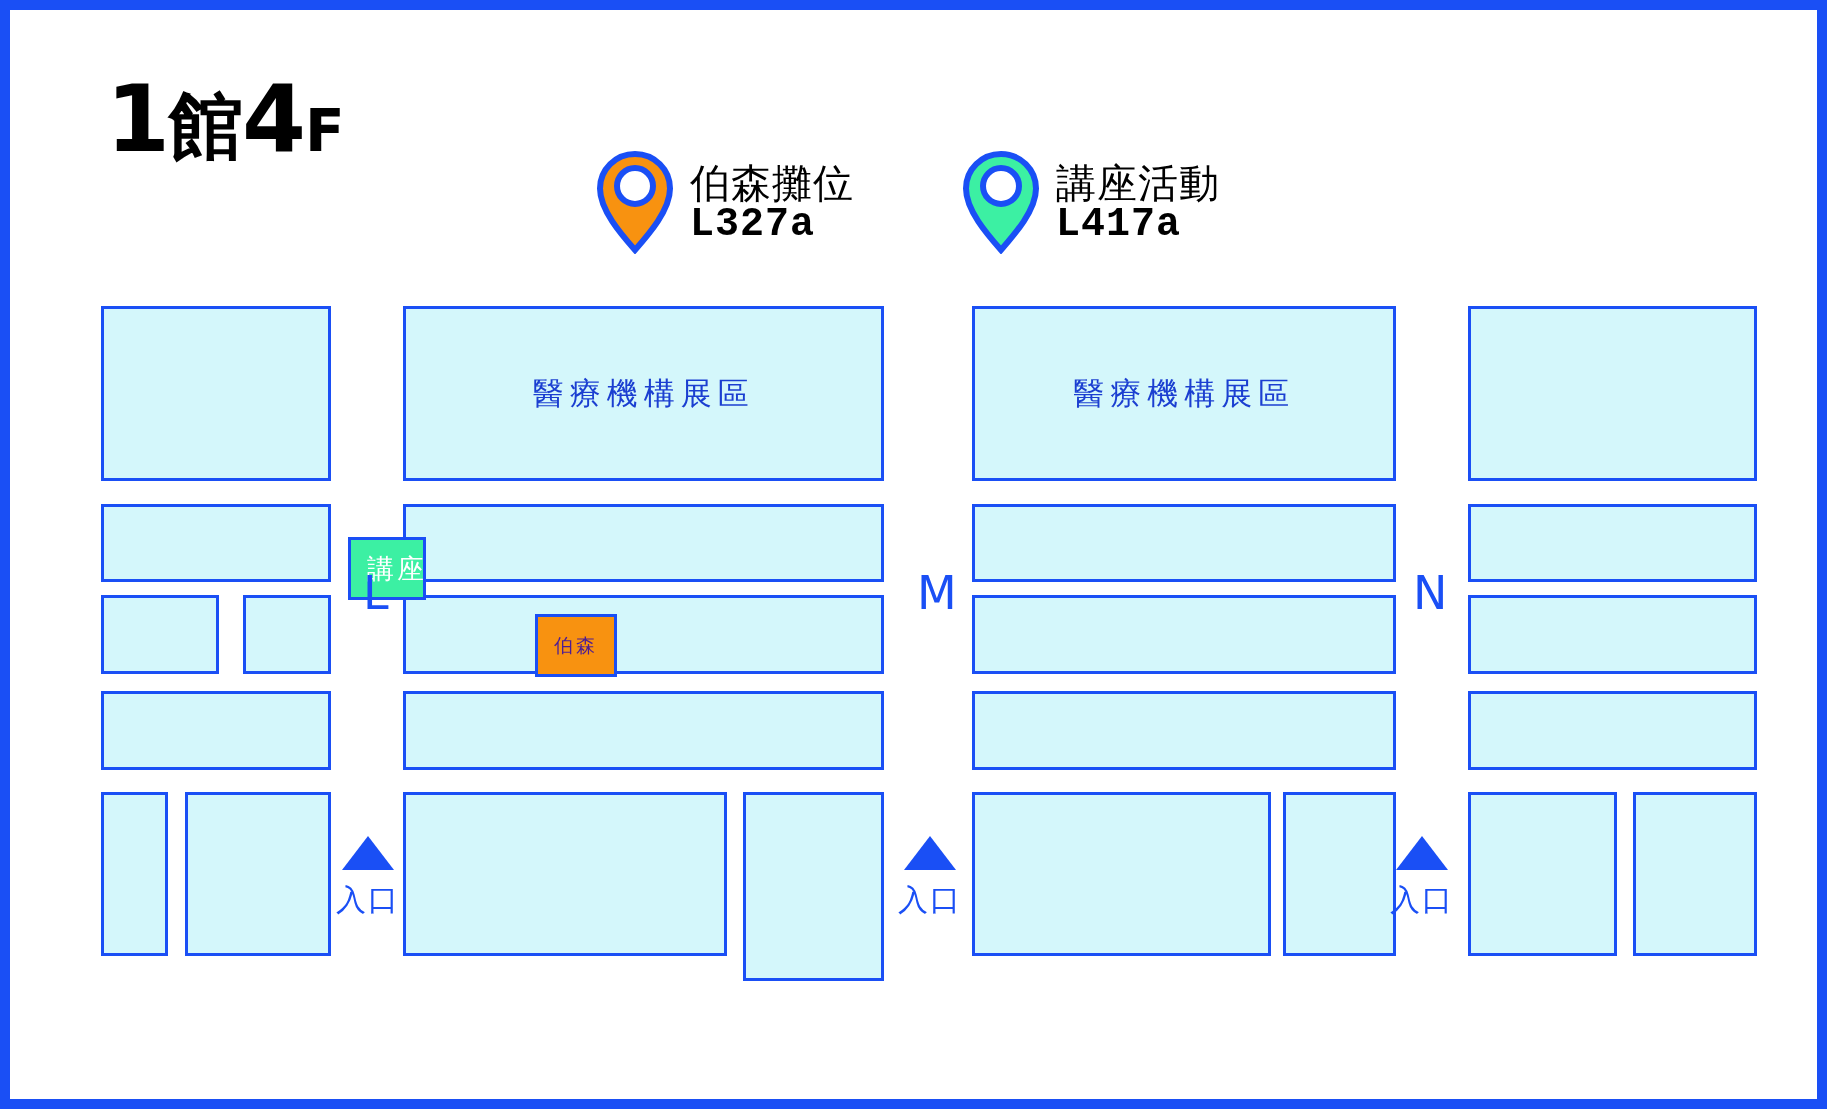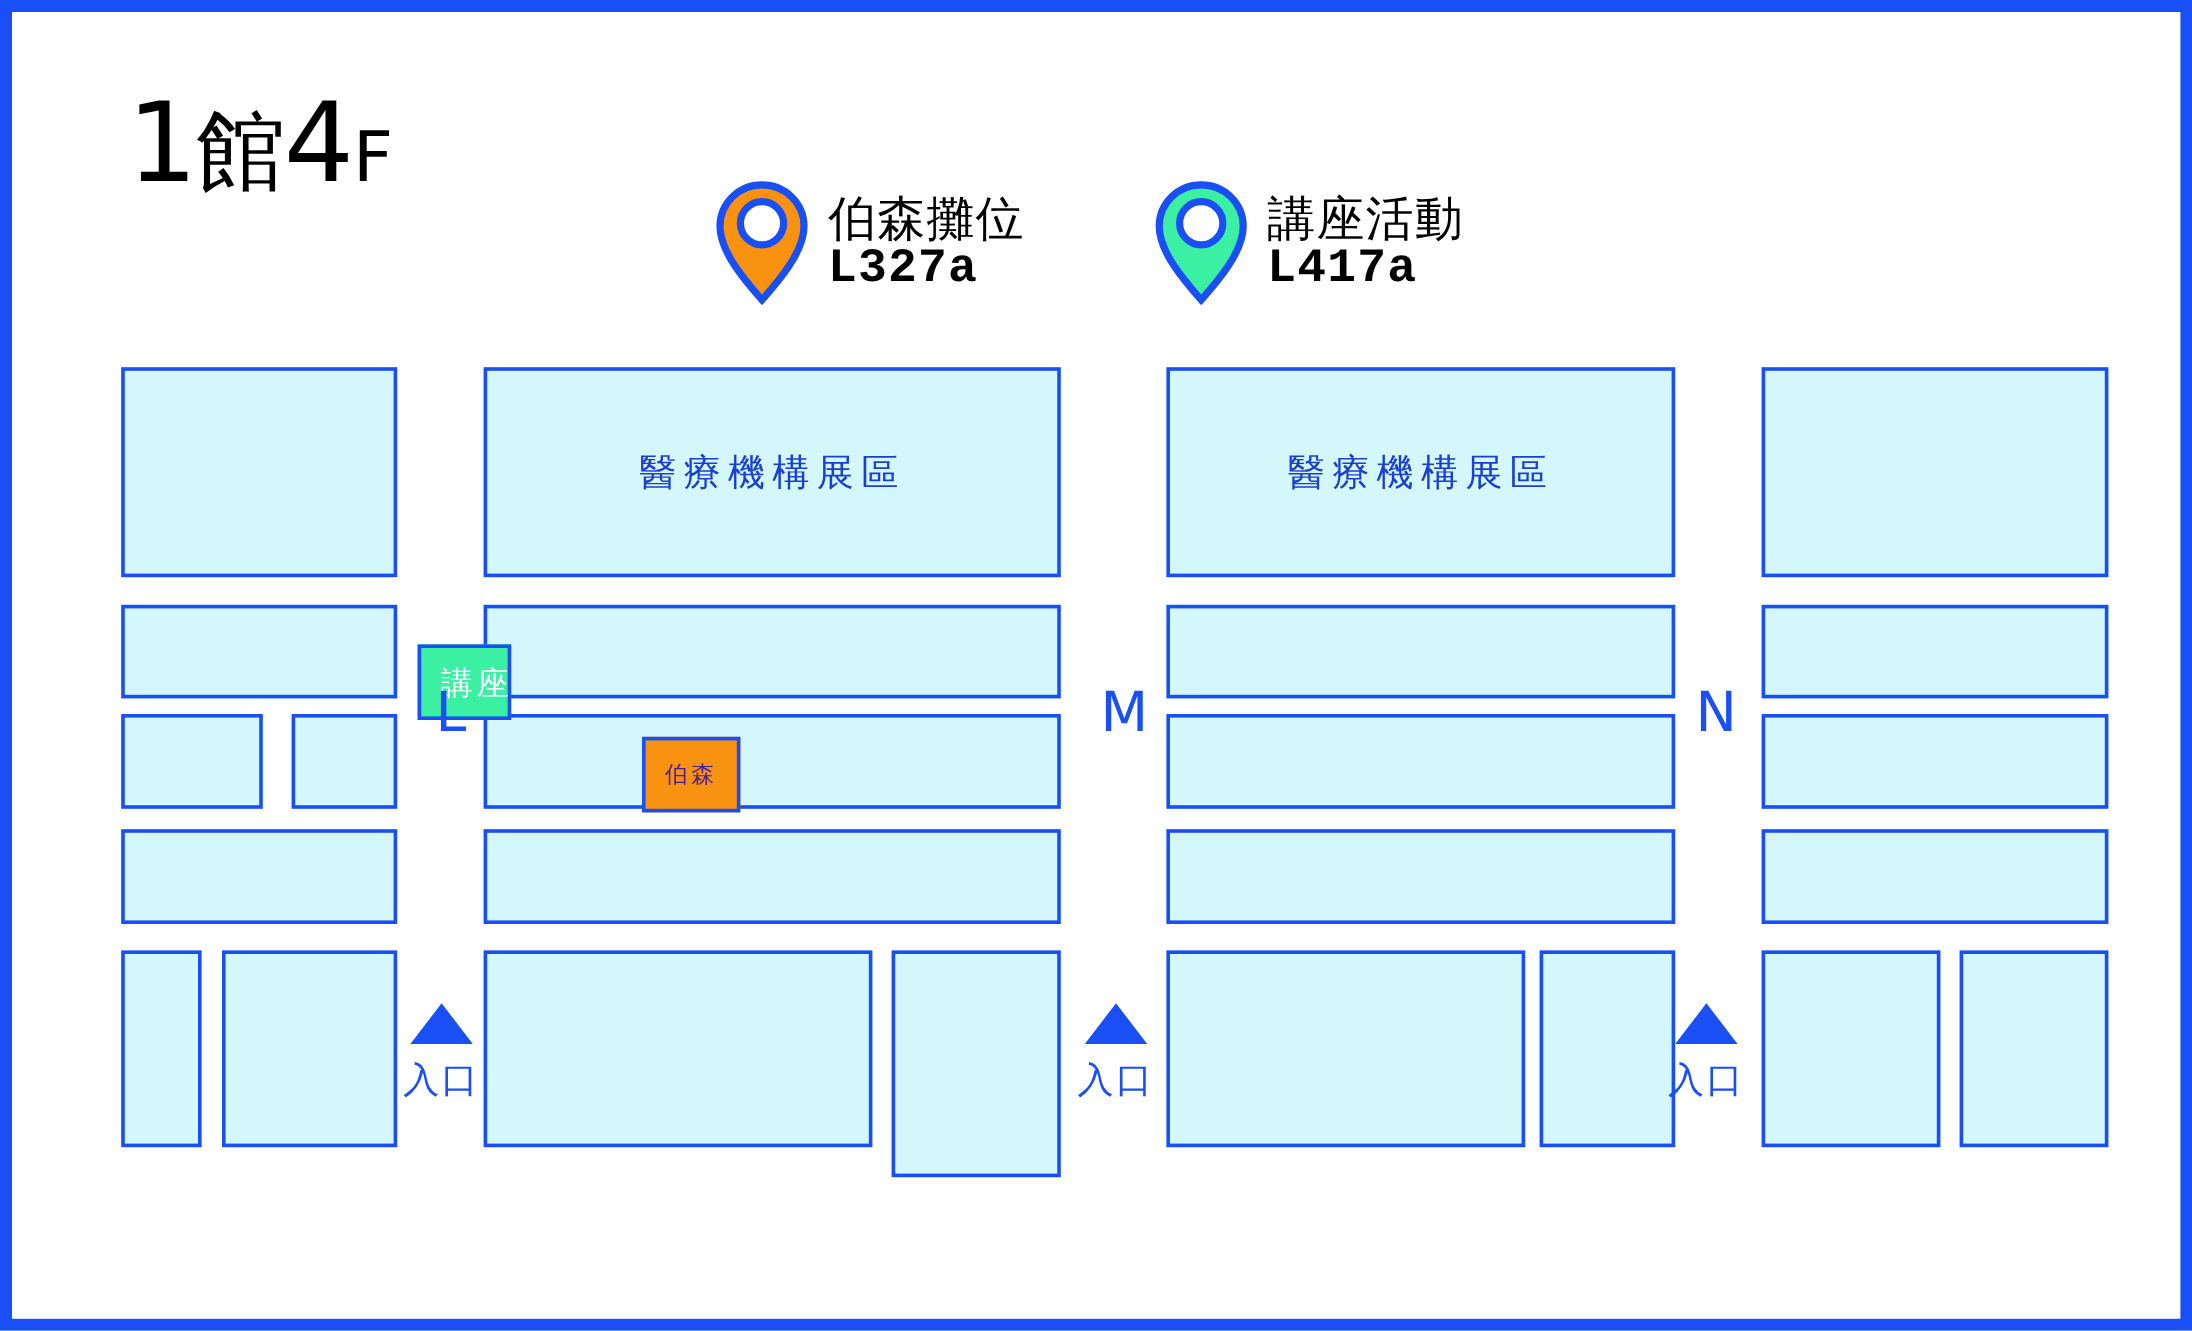--- a/index.html
+++ b/index.html
@@ -39,21 +39,21 @@
   }
   .title-venue {
     font-size: 54px;
     letter-spacing: 1px;
     font-weight: 400;
     white-space: nowrap;
   }
   .title-hall {
     margin-top: 6px;
     font-size: 86px;
-    font-weight: 400;
+    font-weight: 700;
     white-space: nowrap;
     letter-spacing: -1px;
   }
   .title-hall .hall-num { font-size: 92px; }
   .title-hall .hall-word { font-size: 74px; }
   .title-hall .floor-num { font-size: 92px; }
   .title-hall .floor-word { font-size: 58px; }
 
   
   .legend {

